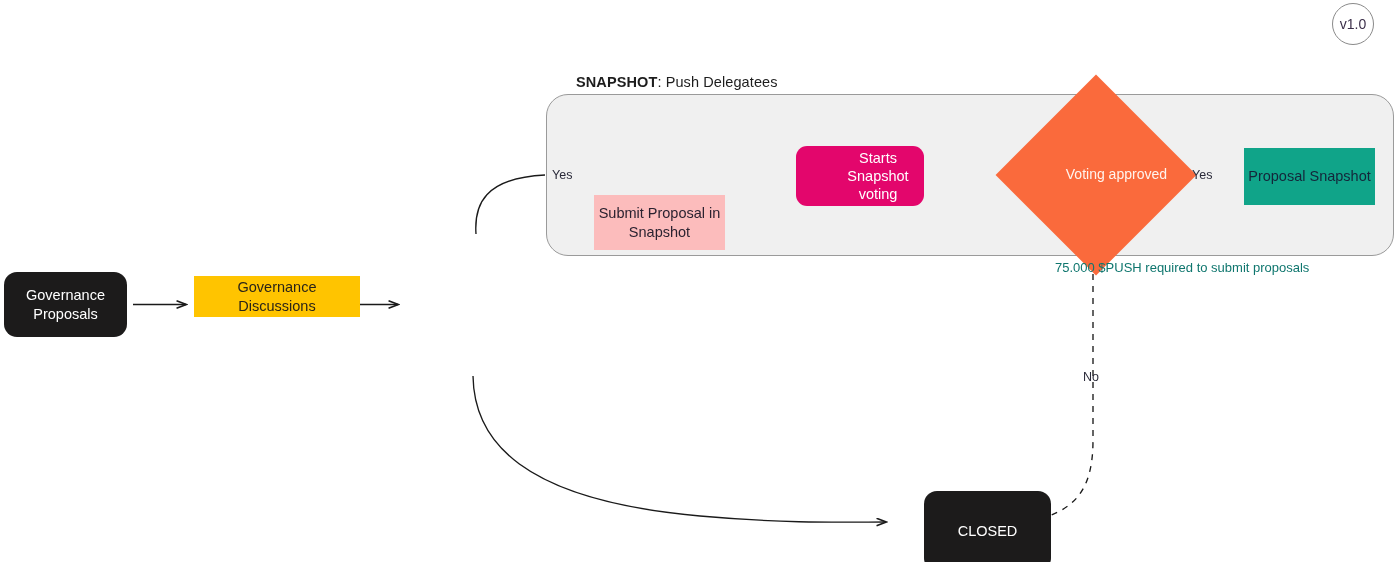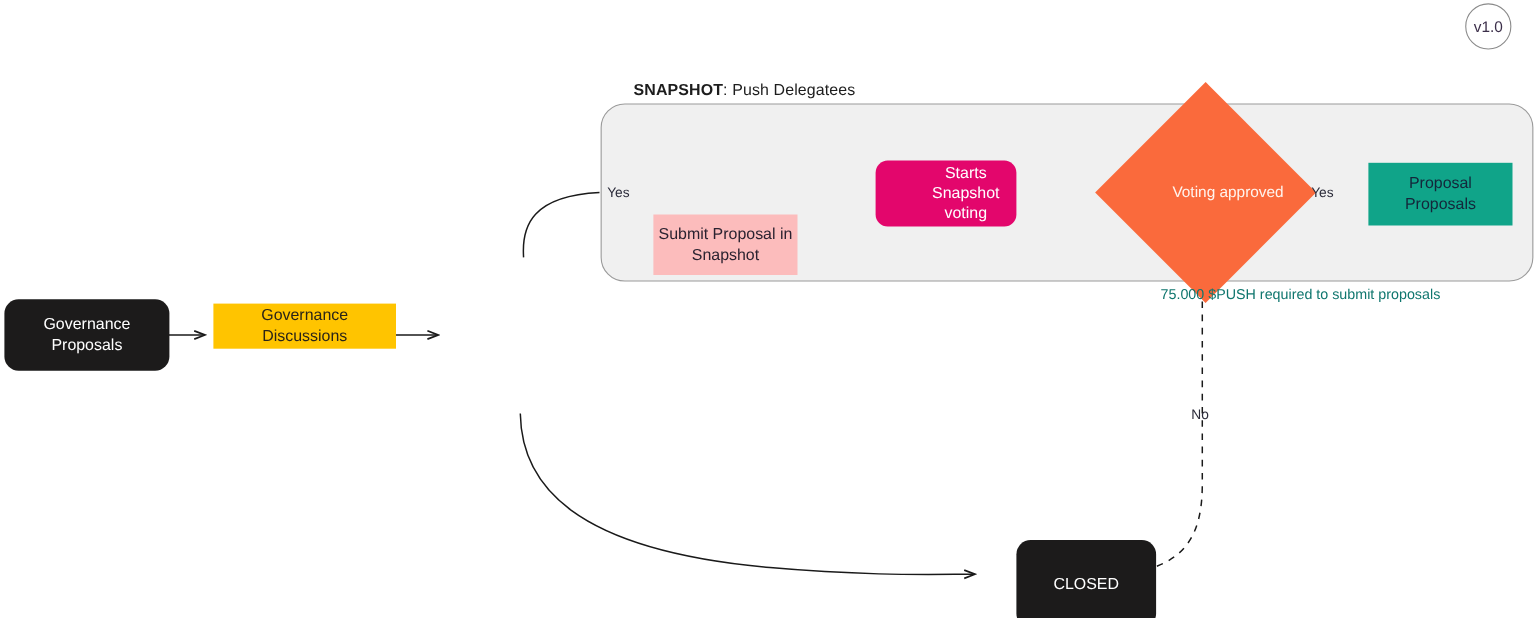--- a/index.html
+++ b/index.html
@@ -181,21 +181,21 @@
     <line x1="1214" y1="176" x2="1241" y2="176" stroke="#1a1a1a" stroke-width="1.35" marker-end="url(#arrow)"></line>
 
     <path d="M 473,376 C 474,440 520,500 700,516 C 790,524 850,522 886,522" fill="none" stroke="#1a1a1a" stroke-width="1.35" marker-end="url(#arrowend)"></path>
 
     <path d="M 1093,250 L 1093,440 C 1093,490 1075,512 1030,521" fill="none" stroke="#1a1a1a" stroke-width="1.35" stroke-dasharray="6,6" marker-end="url(#arrowend)"></path>
   </svg>
 
   <div class="group-panel"></div>
   <div class="group-label"><span class="strong">SNAPSHOT</span><span>: Push Delegatees</span></div>
 
-  <div class="node node-black" style="left:4px; top:272px; width:150px; height:65px;">
+  <div class="node node-black" style="left:4px; top:272px; width:123px; height:65px;">
     <span class="lbl">Governance Proposals</span>
   </div>
 
   <div class="node node-yellow" style="left:194px; top:276px; width:166px; height:41px;">
     <span class="lbl">Governance Discussions</span>
   </div>
 
 
   <div class="node node-pinklight" style="left:594px; top:148px; width:131px; height:55px;margin-top:47px;">
     <span class="lbl">Submit Proposal in Snapshot</span>
@@ -204,21 +204,21 @@
   <div class="node node-magenta" style="left:796px; top:146px; width:128px; height:60px;padding-left:36px;">
     <span class="lbl">Starts Snapshot voting</span>
   </div>
 
   <div class="diamond" style="left:1025px; top:104px; width:142px; height:142px;">
     <span class="shape"></span>
     <span class="lbl">Voting approved</span>
   </div>
 
   <div class="node node-teal" style="left:1244px; top:148px; width:131px; height:57px;">
-    <span class="lbl">Proposal Proposals</span>
+    <span class="lbl">Proposal Snapshot</span>
   </div>
 
   <div class="node node-black" style="left:924px; top:491px; width:127px; height:80px;">
     <span class="lbl">CLOSED</span>
   </div>
 
   <div class="edge-label on-panel" style="left:552px; top:168px;">Yes</div>
 
   <div class="edge-label on-panel" style="left:1192px; top:168px;">Yes</div>
 

